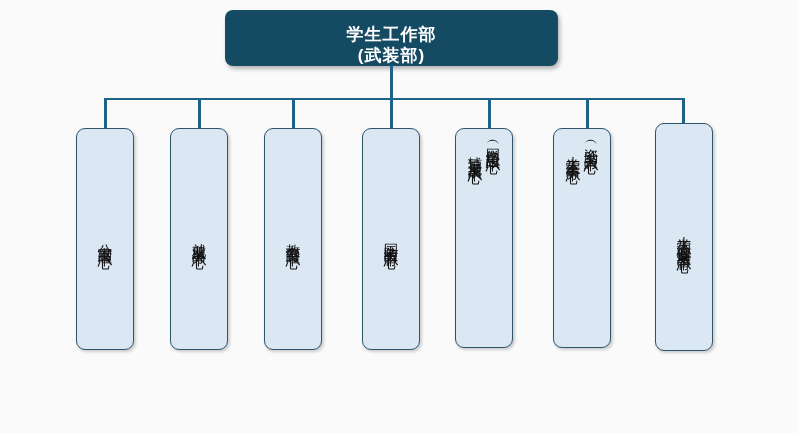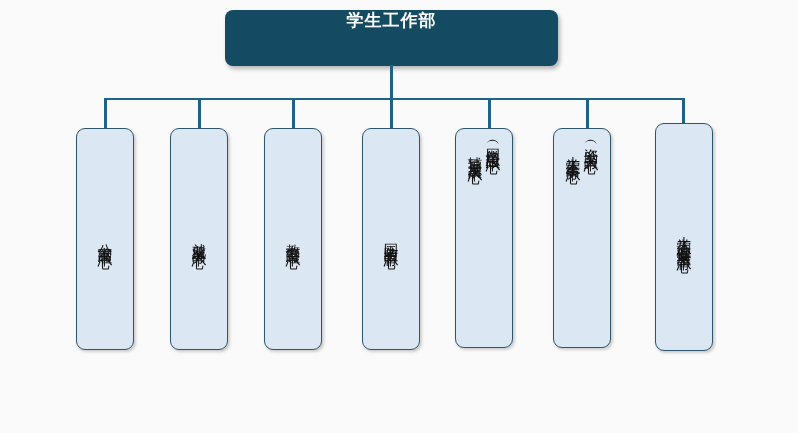--- a/index.html
+++ b/index.html
@@ -26,21 +26,21 @@
     left: 225px;
     top: 10px;
     width: 333px;
     height: 56px;
     background: #154a63;
     border-radius: 8px;
     box-shadow: 2px 3px 4px rgba(0,0,0,0.28);
     display: flex;
     flex-direction: column;
     align-items: center;
-    justify-content: space-between;
+    justify-content: flex-end;
     box-sizing: border-box;
   }
   .root-line {
     color: #ffffff;
     font-size: 17px;
     font-weight: bold;
     line-height: 21px;
     letter-spacing: 1px;
     white-space: nowrap;
   }
@@ -106,20 +106,21 @@
     margin-top: 10px;
   }
 </style>
 </head>
 <body>
 
 <div id="org-chart">
 
   <div class="root-node">
     <span class="root-line">学生工作部</span>
+    <span class="root-line">(武装部)</span>
   </div>
 
   <div class="connector stem-vertical"></div>
   <div class="connector bus-horizontal"></div>
 
   <div class="drop" style="left:104px; height:30px;"></div>
   <div class="drop" style="left:198px; height:30px;"></div>
   <div class="drop" style="left:292px; height:30px;"></div>
   <div class="drop" style="left:390px; height:30px;"></div>
   <div class="drop" style="left:488px; height:30px;"></div>

